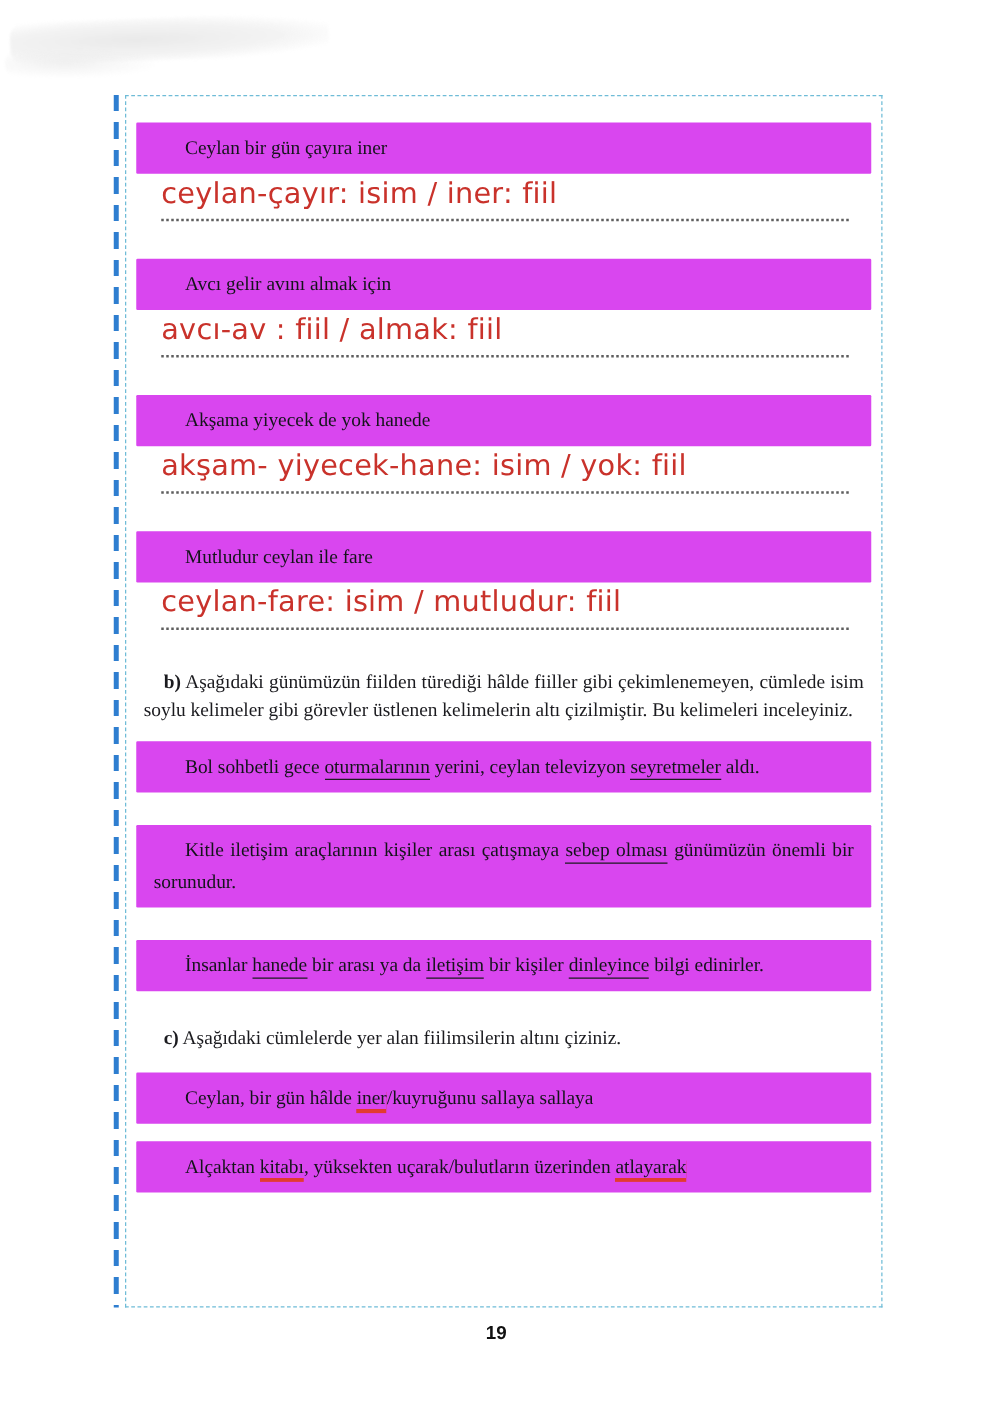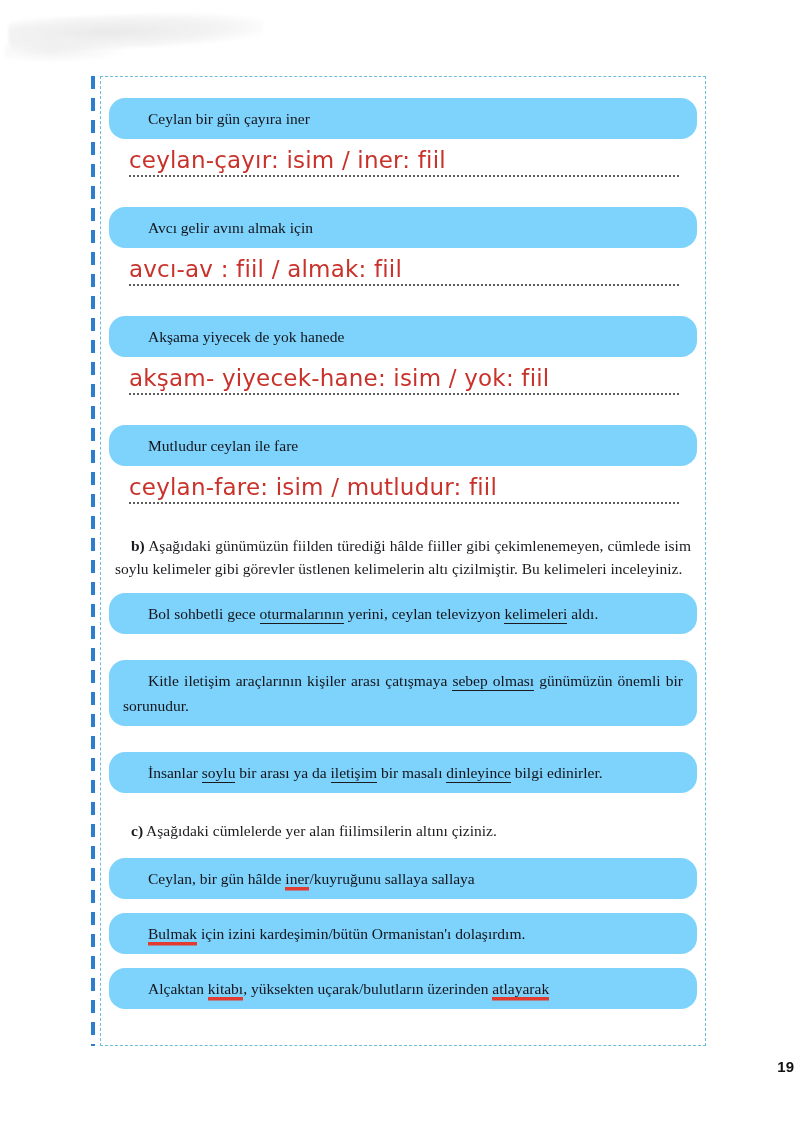--- a/index.html
+++ b/index.html
@@ -40,32 +40,31 @@
   }
   .frame {
     position: absolute;
     left: 100px; top: 76px;
     width: 606px; height: 970px;
     border: 1.5px dashed #6fbcd7;
     padding: 21px 8px 10px 8px;
     overflow: hidden;
   }
   .qbox {
-    background: #7dd3fc;
-    border-radius: 16px;
+    background: #d946ef;
+    border-radius: 1px;
     padding: 8px 14px;
     font-size: 15.5px;
     line-height: 25px;
     text-indent: 25px;
     color: #14141a;
   }
   .qa .qbox { margin-bottom: 5px; }
   .answer {
     display: flex;
-    align-items: flex-end;
     height: 33px;
     margin: 0 18px 30px 20px;
     border-bottom: 2px dotted #5e5e5e;
   }
   .answer .red {
     font-family: "DejaVu Sans", sans-serif;
     font-size: 23px;
     line-height: 1;
     color: #c9322b;
     letter-spacing: 0.2px;
@@ -87,21 +86,21 @@
     border-bottom: 1.3px solid #1b1b1f;
     padding-bottom: 1px;
   }
   .u-red {
     box-shadow: 0 3.5px 0 0 #e23b30;
   }
   .pagenum {
     position: absolute;
     left: 0; right: 0;
     top: 1058px;
-    text-align: right;
+    text-align: center;
     font-family: "Liberation Sans", sans-serif;
     font-weight: bold;
     font-size: 15px;
     color: #111;
   }
 </style>
 </head>
 <body>
 
 <div class="page">
@@ -145,29 +144,28 @@
       <div class="answer">
         <span class="red">ceylan-fare: isim / mutludur: fiil</span>
       </div>
     </div>
 
     <p class="instr">
       <span class="lbl">b)</span>
       <span>Aşağıdaki günümüzün fiilden türediği hâlde fiiller gibi çekimlenemeyen, cümlede isim soylu kelimeler gibi görevler üstlenen kelimelerin altı çizilmiştir. Bu kelimeleri inceleyiniz.</span>
     </p>
 
-    <div class="qbox sb"><span>Bol sohbetli gece </span><span class="u-black">oturmalarının</span><span> yerini, ceylan televizyon </span><span class="u-black">kelimeleri</span><span> aldı.</span></div>
+    <div class="qbox sb"><span>Bol sohbetli gece </span><span class="u-black">oturmalarının</span><span> yerini, ceylan televizyon </span><span class="u-black">seyretmeler</span><span> aldı.</span></div>
     <div class="qbox sb"><span>Kitle iletişim araçlarının kişiler arası çatışmaya </span><span class="u-black">sebep olması</span><span> günümüzün önemli bir sorunudur.</span></div>
-    <div class="qbox sb"><span>İnsanlar </span><span class="u-black">soylu</span><span> bir arası ya da </span><span class="u-black">iletişim</span><span> bir masalı </span><span class="u-black">dinleyince</span><span> bilgi edinirler.</span></div>
+    <div class="qbox sb"><span>İnsanlar </span><span class="u-black">hanede</span><span> bir arası ya da </span><span class="u-black">iletişim</span><span> bir kişiler </span><span class="u-black">dinleyince</span><span> bilgi edinirler.</span></div>
 
     <p class="instr instr-c">
       <span class="lbl">c)</span>
       <span>Aşağıdaki cümlelerde yer alan fiilimsilerin altını çiziniz.</span>
     </p>
 
     <div class="qbox sc"><span>Ceylan, bir gün hâlde </span><span class="u-red">iner</span><span>/kuyruğunu sallaya sallaya</span></div>
-    <div class="qbox sc"><span class="u-red">Bulmak</span><span> için izini kardeşimin/bütün Ormanistan'ı dolaşırdım.</span></div>
     <div class="qbox sc"><span>Alçaktan </span><span class="u-red">kitabı</span><span>, yüksekten uçarak/bulutların üzerinden </span><span class="u-red">atlayarak</span></div>
 
   </div>
 
   <div class="pagenum">19</div>
 </div>
 
 </body></html>

